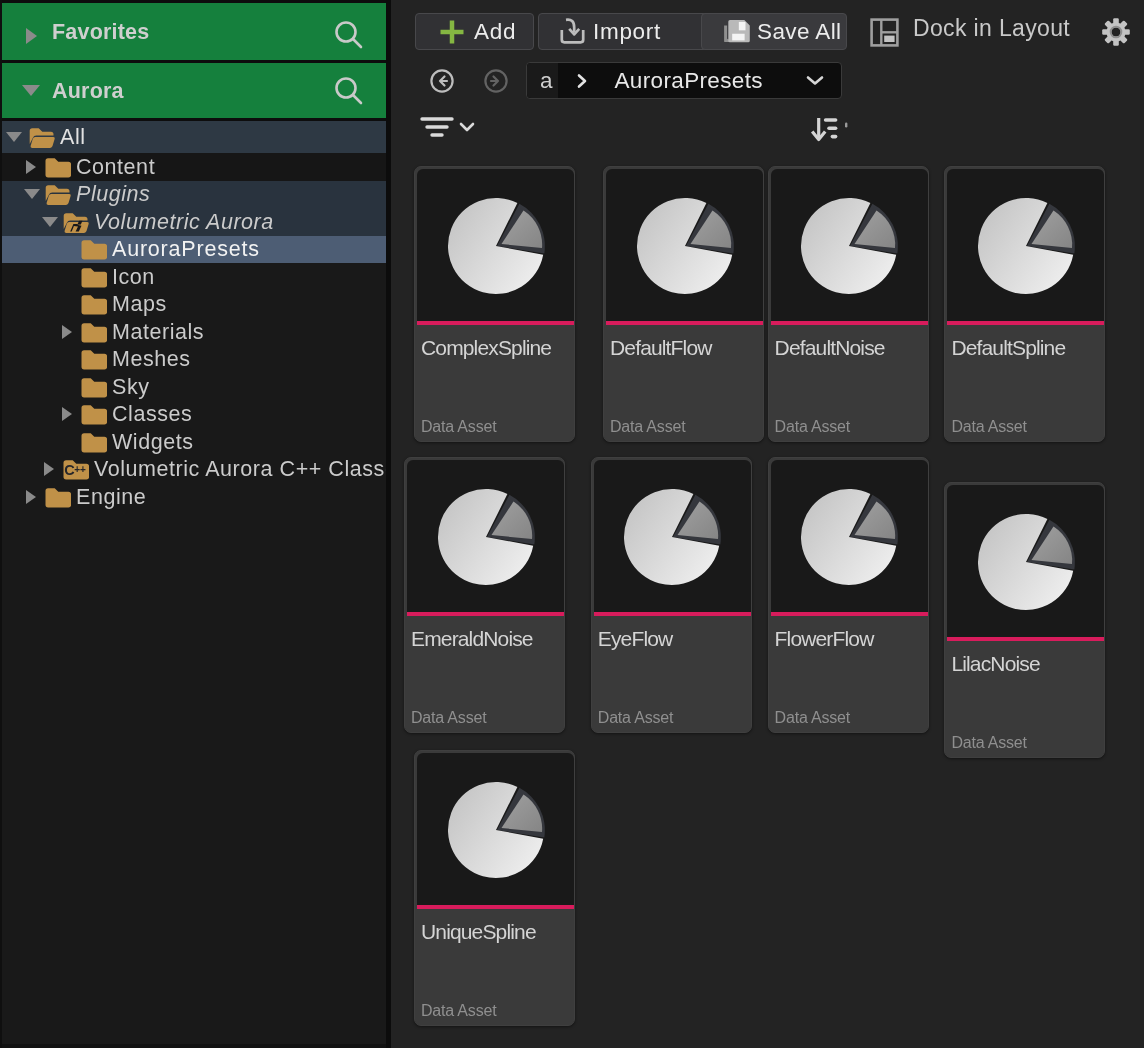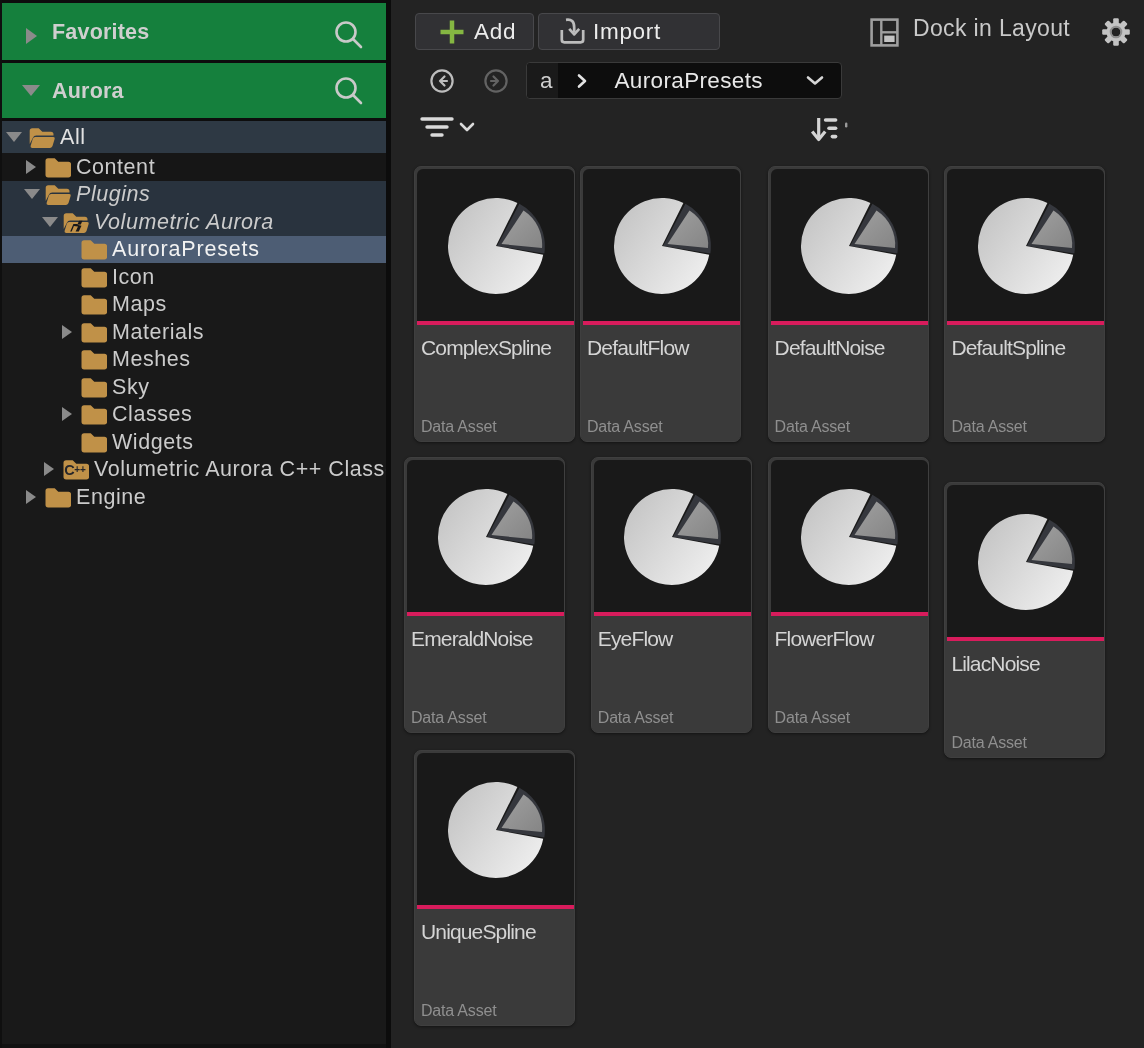--- a/index.html
+++ b/index.html
@@ -191,20 +191,29 @@
     <span style="margin-left:9px;">Add</span>
   </div>
   <div class="btn" style="left:147px; width:182px;">
     <svg style="margin-left:18px;" width="31" height="31" viewBox="0 0 31 31">
       <path d="M4.8 14 v9.8 q0 2.5 2.5 2.5 h16.4 q2.5 0 2.5 -2.5 V14" fill="none" stroke="#bdbdbd" stroke-width="2.7"></path>
       <path d="M9 3.8 q8.2 -1.3 8.2 7.8 v4.7" fill="none" stroke="#bdbdbd" stroke-width="2.7"></path>
       <path d="M12.2 12.8 l5 5.6 l5 -5.6" fill="none" stroke="#bdbdbd" stroke-width="2.7" stroke-linejoin="round"></path>
     </svg>
     <span style="margin-left:5px;">Import</span>
   </div>
+  <div class="btn" style="left:310px; width:146px; background:#3a3a3d;">
+    <svg style="margin-left:19px;" width="29" height="29" viewBox="0 0 27 27">
+      <path d="M2.9 8 v14.5 q0 0.8 0.8 0.8 h14.8 v-2.7 H6.6 q-0.9 0 -0.9 -0.9 V8 z" fill="#909090"></path>
+      <path d="M8.3 2.9 h13.4 l5.1 5.1 v14 q0 1.5 -1.5 1.5 H8.3 q-1.5 0 -1.5 -1.5 V4.4 q0-1.5 1.5-1.5 z" fill="#b9b9b9"></path>
+      <rect x="16.6" y="4.6" width="6.2" height="7.8" fill="#f4f4f4"></rect>
+      <rect x="10.4" y="15.6" width="11.6" height="6.2" fill="#f4f4f4"></rect>
+    </svg>
+    <span style="margin-left:7px; letter-spacing:.4px;">Save All</span>
+  </div>
 
   <svg class="abs" style="left:479px; top:18px;" width="29" height="29" viewBox="0 0 29 29">
     <rect x="1.6" y="1.6" width="25.8" height="25.8" fill="none" stroke="#9f9f9f" stroke-width="2.6"></rect>
     <line x1="11.3" y1="1.6" x2="11.3" y2="27.4" stroke="#9f9f9f" stroke-width="2.4"></line>
     <line x1="11.3" y1="14.3" x2="27.4" y2="14.3" stroke="#9f9f9f" stroke-width="2.4"></line>
     <rect x="14.2" y="17.6" width="10.4" height="6.4" fill="#c2c2c2"></rect>
   </svg>
   <div class="abs" style="left:522px; top:15px; font-size:23px; color:#c9c9c9; letter-spacing:.35px;">Dock in Layout</div>
 
   <svg class="abs" style="left:710px; top:17px;" width="30" height="30" viewBox="0 0 30 30">
@@ -272,21 +281,21 @@
             </defs>
             <path d="M1 0 L48.3 7.5 A47.8 47.8 0 0 0 23.4 -42.2 Z" fill="#35373d"></path>
             <path d="M0 0 L21.4 -43 A48 48 0 1 0 47.2 8.7 Z" fill="url(#pg)"></path>
             <path d="M5.5 -2 L46 2 A40.5 40.5 0 0 0 27.5 -35.5 Z" fill="url(#sg)"></path>
           </svg>
         </div>
         <div class="pinkline"></div>
         <div class="aname">ComplexSpline</div>
         <div class="atype">Data Asset</div>
       </div>
-      <div class="card" style="left:189px; top:166px;padding-left:9px;">
+      <div class="card" style="left:212px; top:166px;padding-left:9px;">
         <div class="thumb">
           <svg class="pie" width="100" height="100" viewBox="-50 -50 100 100">
             <defs>
               <linearGradient id="pg" x1="0" y1="0.15" x2="1" y2="0.85">
                 <stop offset="0" stop-color="#c3c3c3"></stop>
                 <stop offset="1" stop-color="#f0f0f0"></stop>
               </linearGradient>
               <linearGradient id="sg" x1="0" y1="0" x2="1" y2="1">
                 <stop offset="0" stop-color="#a0a0a0"></stop>
                 <stop offset="1" stop-color="#858585"></stop>

